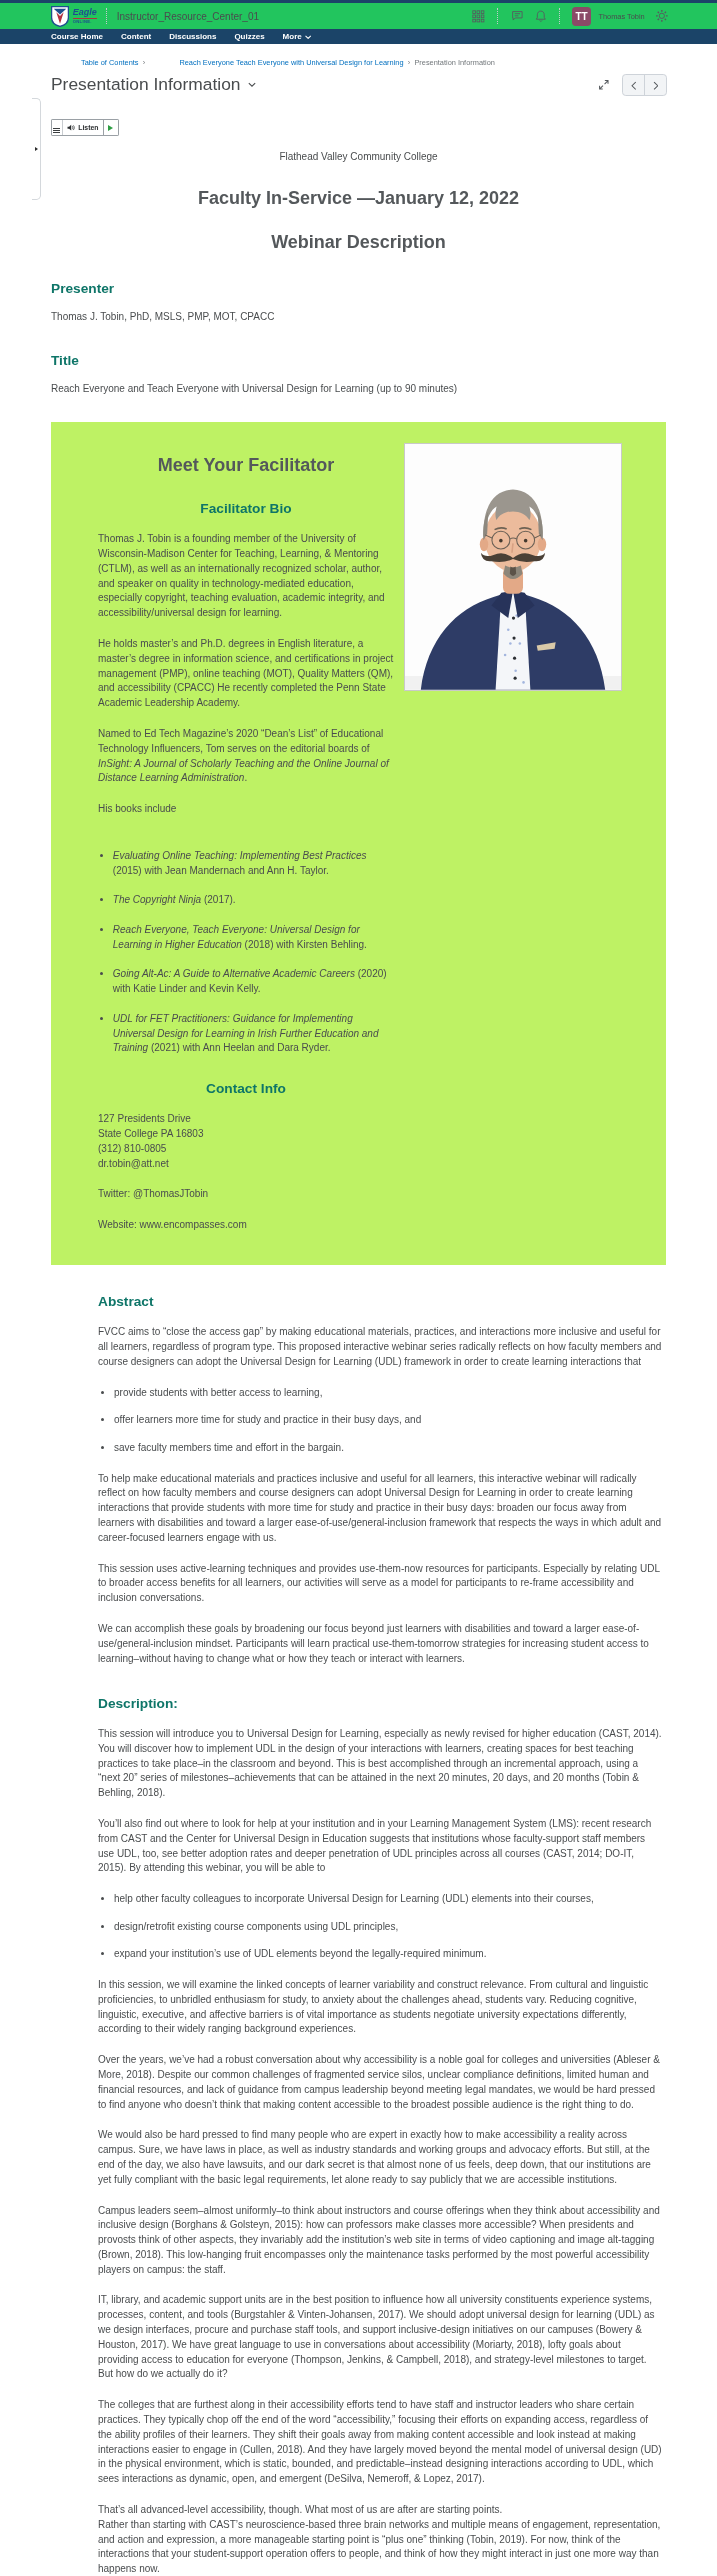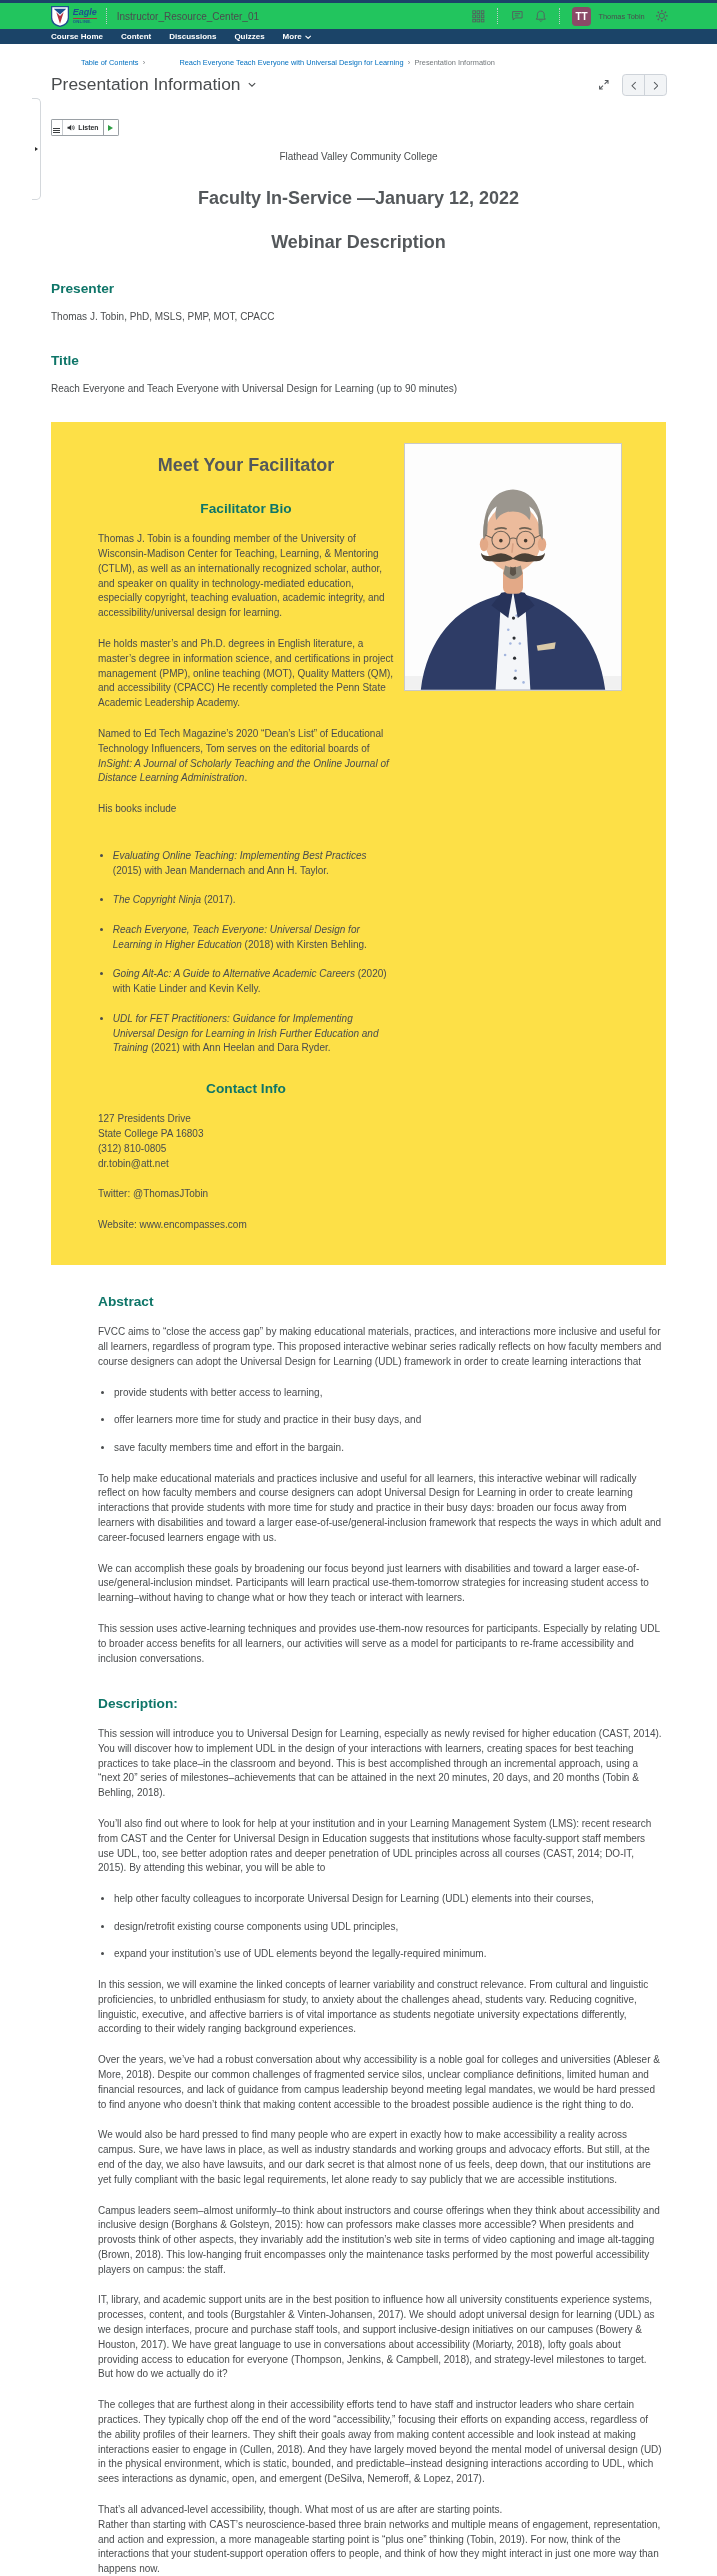--- a/index.html
+++ b/index.html
@@ -48,21 +48,21 @@
 
   
   .content{margin:0 52px 0 51px;}
   .center{text-align:center;}
   .college{margin-top:20px;font-size:9px;}
   .h-big{font-size:18px;font-weight:700;color:#54585b;margin:23px 0 0;}
   .h-teal{font-size:13.7px;font-weight:700;color:#0e7568;margin:28.5px 0 0;}
   .content p.body{font-size:10px;line-height:14.8px;margin:13.7px 0 0;}
 
   
-  .panel{margin-top:25px;background:#fde047;display:flex;align-items:flex-start;padding:21px 44px 32px 47px;}
+  .panel{margin-top:25px;background:#bef264;display:flex;align-items:flex-start;padding:21px 44px 32px 47px;}
   .panel-col{width:296px;flex:0 0 296px;}
   .panel-col .h-big{margin-top:12.7px;}
   .panel-col .h-teal{margin-top:25px;}
   .panel-col p.body{font-size:10px;line-height:14.8px;margin:16px 0 0;}
   .books{margin:32px 0 0;padding-left:14.8px;}
   .books li{font-size:10px;line-height:14.8px;margin-bottom:14.8px;}
   .books li:last-child{margin-bottom:0;}
   .portrait-frame{margin-left:auto;border:1.1px solid #c9c9c9;background:#fff;width:216px;height:246px;}
   .contact-block{margin-top:16px;font-size:10px;line-height:14.8px;}
 
@@ -317,22 +317,22 @@
 
   <section class="section-indent">
     <h2 class="h-teal" style="margin-top:0;">Abstract</h2>
     <p class="body">FVCC aims to “close the access gap” by making educational materials, practices, and interactions more inclusive and useful for all learners, regardless of program type. This proposed interactive webinar series radically reflects on how faculty members and course designers can adopt the Universal Design for Learning (UDL) framework in order to create learning interactions that</p>
     <ul class="disc-list">
       <li>provide students with better access to learning,</li>
       <li>offer learners more time for study and practice in their busy days, and</li>
       <li>save faculty members time and effort in the bargain.</li>
     </ul>
     <p class="body">To help make educational materials and practices inclusive and useful for all learners, this interactive webinar will radically reflect on how faculty members and course designers can adopt Universal Design for Learning in order to create learning interactions that provide students with more time for study and practice in their busy days: broaden our focus away from learners with disabilities and toward a larger ease-of-use/general-inclusion framework that respects the ways in which adult and career-focused learners engage with us.</p>
+    <p class="body">This session uses active-learning techniques and provides use-them-now resources for participants. Especially by relating UDL to broader access benefits for all learners, our activities will serve as a model for participants to re-frame accessibility and inclusion conversations.</p>
     <p class="body">We can accomplish these goals by broadening our focus beyond just learners with disabilities and toward a larger ease-of-use/general-inclusion mindset. Participants will learn practical use-them-tomorrow strategies for increasing student access to learning–without having to change what or how they teach or interact with learners.</p>
-    <p class="body">This session uses active-learning techniques and provides use-them-now resources for participants. Especially by relating UDL to broader access benefits for all learners, our activities will serve as a model for participants to re-frame accessibility and inclusion conversations.</p>
 
     <h2 class="h-teal">Description:</h2>
     <p class="body">This session will introduce you to Universal Design for Learning, especially as newly revised for higher education (CAST, 2014). You will discover how to implement UDL in the design of your interactions with learners, creating spaces for best teaching practices to take place–in the classroom and beyond. This is best accomplished through an incremental approach, using a “next 20” series of milestones–achievements that can be attained in the next 20 minutes, 20 days, and 20 months (Tobin &amp; Behling, 2018).</p>
     <p class="body">You’ll also find out where to look for help at your institution and in your Learning Management System (LMS): recent research from CAST and the Center for Universal Design in Education suggests that institutions whose faculty-support staff members use UDL, too, see better adoption rates and deeper penetration of UDL principles across all courses (CAST, 2014; DO-IT, 2015). By attending this webinar, you will be able to</p>
     <ul class="disc-list">
       <li>help other faculty colleagues to incorporate Universal Design for Learning (UDL) elements into their courses,</li>
       <li>design/retrofit existing course components using UDL principles,</li>
       <li>expand your institution’s use of UDL elements beyond the legally-required minimum.</li>
     </ul>
     <p class="body">In this session, we will examine the linked concepts of learner variability and construct relevance. From cultural and linguistic proficiencies, to unbridled enthusiasm for study, to anxiety about the challenges ahead, students vary. Reducing cognitive, linguistic, executive, and affective barriers is of vital importance as students negotiate university expectations differently, according to their widely ranging background experiences.</p>

